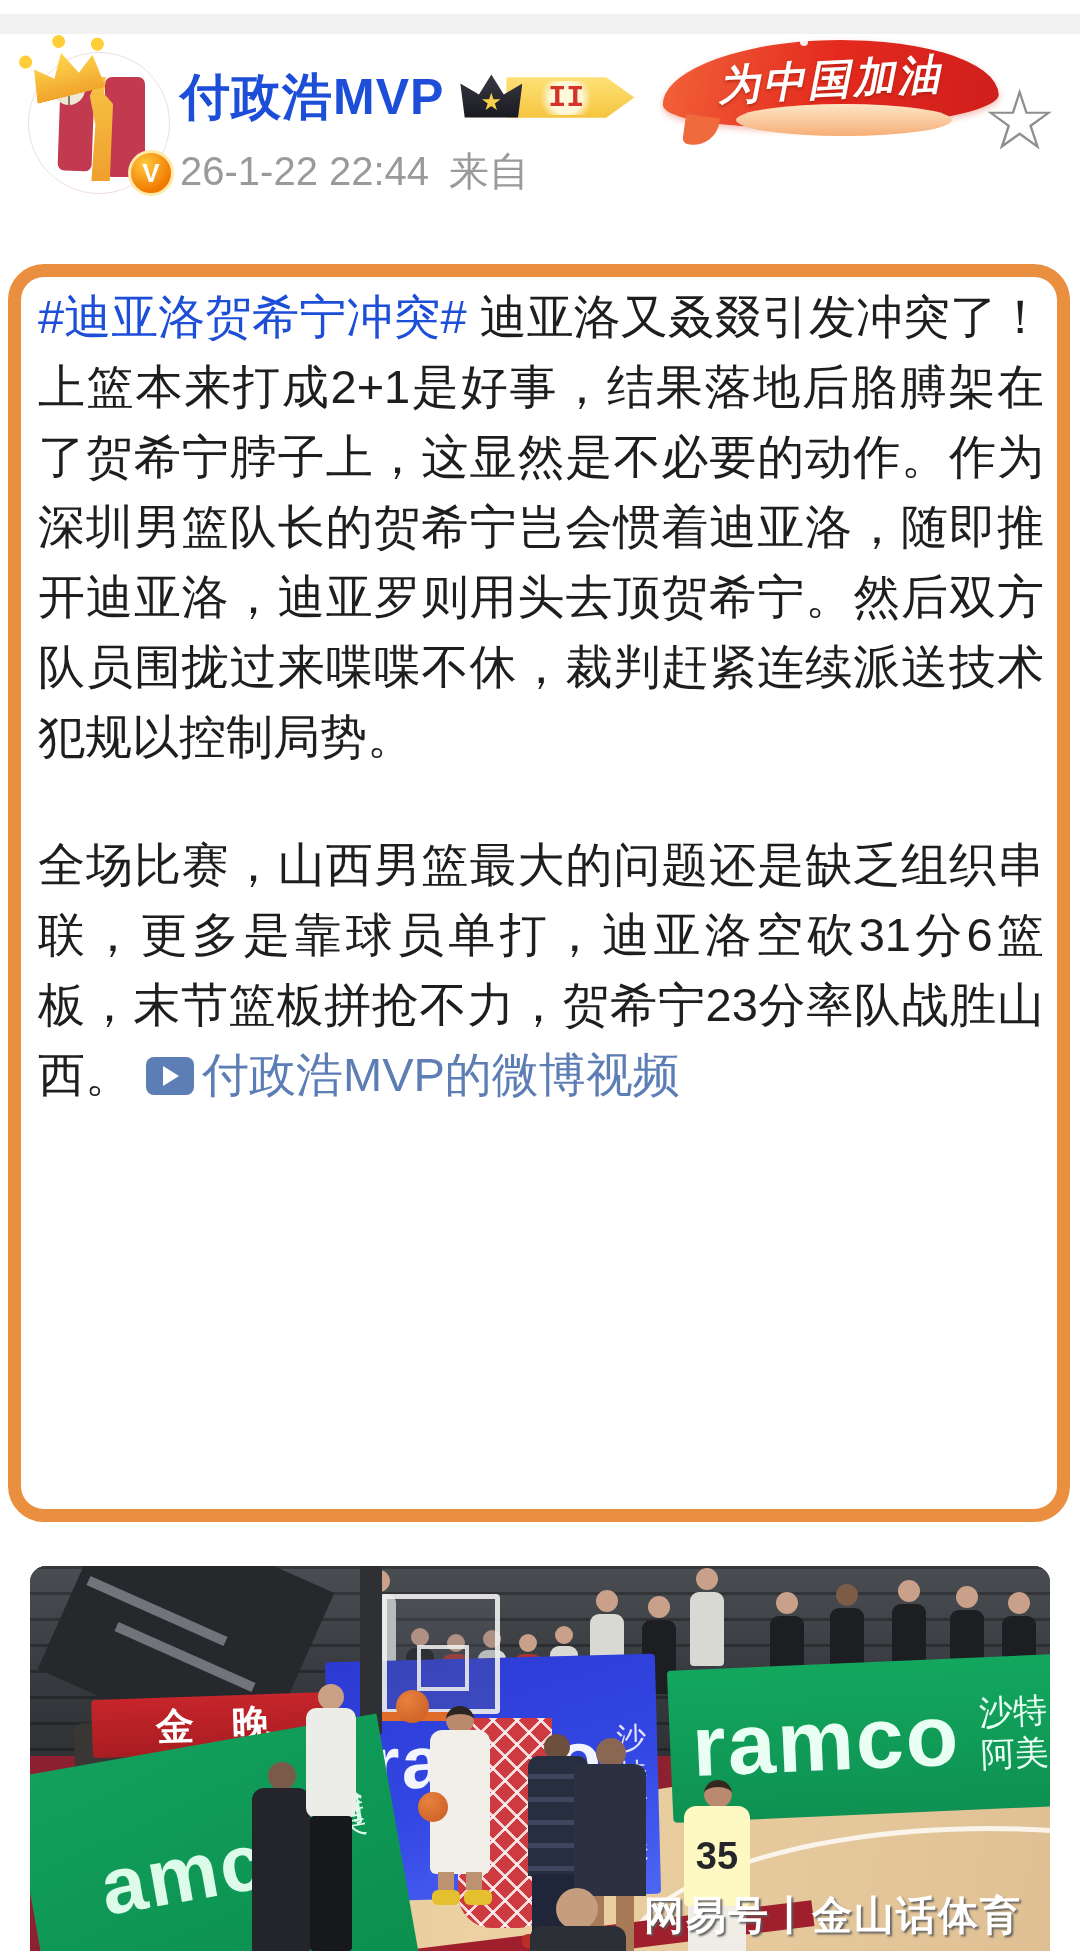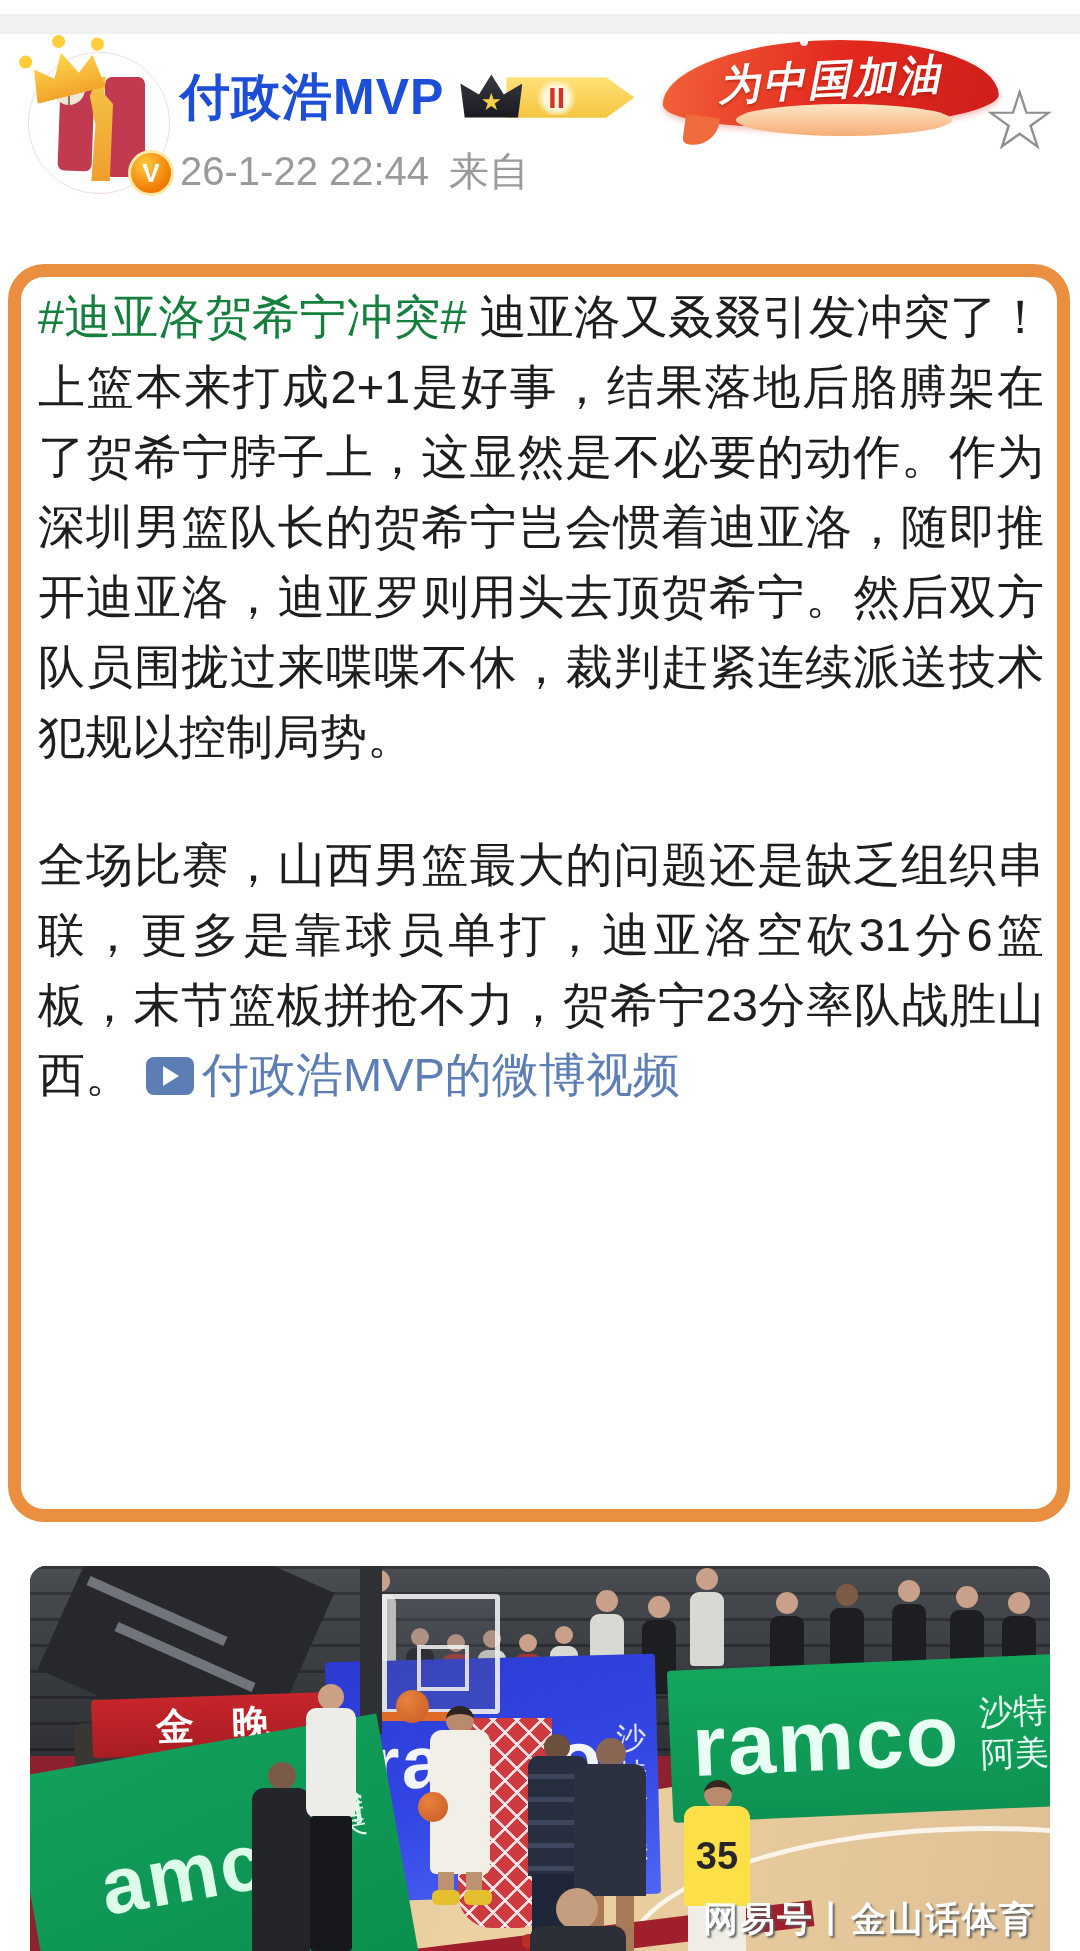--- a/index.html
+++ b/index.html
@@ -22,40 +22,40 @@
   .av-crown .cd{position:absolute;width:13px;height:13px;border-radius:50%;background:#ffce39;}
   .av-crown .d1{left:2px;top:10px;} .av-crown .d2{left:39px;top:-2px;} .av-crown .d3{left:76px;top:10px;}
   .v-badge{position:absolute;right:-4px;bottom:-2px;width:46px;height:46px;border-radius:50%;background:radial-gradient(circle at 35% 28%,#ffc93d,#f07a02 70%);border:3px solid #ffe9a8;box-sizing:border-box;color:#fff;font-weight:bold;font-size:26px;display:flex;align-items:center;justify-content:center;z-index:4;}
 
   .header-line1{position:absolute;left:180px;top:64px;display:flex;align-items:center;gap:16px;}
   .username{font-size:50px;font-weight:700;color:#1d4ed8;letter-spacing:1px;}
   .vip{display:flex;align-items:center;}
   .vip-crown{position:relative;width:62px;height:50px;background:linear-gradient(#3b3b46,#15151c);clip-path:polygon(7% 90%,0 22%,30% 44%,50% 4%,70% 44%,100% 22%,93% 90%);display:flex;align-items:center;justify-content:center;z-index:2;margin-right:-16px;filter:drop-shadow(0 1px 1px #9a7a1c);}
   .vip-crown .star{color:#f6cf4b;font-size:24px;margin-top:8px;}
   .vip-ribbon{height:46px;min-width:128px;background:linear-gradient(#ffe37b,#f4c23a);clip-path:polygon(0 6%,78% 6%,100% 50%,78% 94%,0 94%);display:flex;align-items:center;padding-left:30px;box-sizing:border-box;}
-  .vip-level{font-family:Liberation Sans, sans-serif;font-weight:700;font-size:30px;color:#d5332a;background:radial-gradient(circle,#fff8da 0 45%,rgba(255,255,255,0) 75%);padding:0 12px;text-align:right;}
+  .vip-level{font-family:Liberation Mono, monospace;font-weight:700;font-size:30px;color:#d5332a;background:radial-gradient(circle,#fff8da 0 45%,rgba(255,255,255,0) 75%);padding:0 12px;text-align:right;}
   .header-line2{position:absolute;left:180px;top:144px;font-size:40px;color:#9a9a9a;display:flex;gap:20px;align-items:baseline;}
   .src-link{color:#5d7eb5;}
   .header-line3{position:absolute;left:180px;top:200px;font-size:40px;color:#9a9a9a;}
 
   .campaign{position:absolute;left:650px;top:38px;width:360px;height:104px;}
   .campaign-blob{position:absolute;left:12px;top:2px;width:336px;height:88px;background:linear-gradient(105deg,#f2643a,#e42a1e 50%,#cf1e1c);border-radius:46% 54% 40% 60%/64% 72% 28% 36%;transform:rotate(-3deg);box-shadow:0 3px 6px rgba(220,70,40,.35);}
   .campaign-tail{position:absolute;left:34px;top:78px;width:34px;height:30px;background:#ef6a3c;border-radius:0 0 26px 6px;transform:rotate(8deg);}
   .campaign-stadium{position:absolute;left:86px;top:66px;width:216px;height:32px;border-radius:50%;background:linear-gradient(#fde6c6,#f6ae77);}
   .campaign-text{position:absolute;left:0;top:14px;width:100%;text-align:center;color:#fff;font-weight:800;font-style:italic;font-size:42px;letter-spacing:3px;transform:rotate(-3deg);text-shadow:0 2px 3px rgba(150,25,10,.55);}
   .spark{position:absolute;width:8px;height:8px;border-radius:50%;background:#fff;opacity:.9;}
   .sp1{left:150px;top:0px;} .sp2{left:330px;top:10px;}
 
   .fav-star{position:absolute;left:982px;top:78px;font-size:84px;color:#8f8f8f;line-height:1;}
 
   
   .post-text{position:absolute;left:38px;top:282px;width:1006px;font-size:47px;line-height:70px;color:#1e1e1e;z-index:2;text-align:justify;}
   .post-text p{margin:0 0 58px 0;}
   .post-text p:last-child{margin:0;}
-  .hashtag{color:#15803d;}
+  .hashtag{color:#1d4ed8;}
   .video-link{color:#5d7eb5;}
   .vicon{display:inline-block;width:48px;height:38px;background:#5d7eb5;border-radius:8px;position:relative;vertical-align:-4px;margin:0 8px 0 14px;}
   .vicon::after{content:"";position:absolute;left:17px;top:9px;border-left:16px solid #fff;border-top:10px solid transparent;border-bottom:10px solid transparent;}
 
   .highlight-box{position:absolute;left:8px;top:264px;width:1062px;height:1258px;border:13px solid #ea8f40;border-radius:36px;box-sizing:border-box;background:transparent;z-index:6;pointer-events:none;}
 
   
   .photo{position:absolute;left:30px;top:1566px;width:1020px;height:385px;border-radius:16px 16px 0 0;overflow:hidden;background:#3f4246;z-index:3;}
   .ph-stands{position:absolute;left:0;top:0;width:100%;height:205px;background:linear-gradient(180deg,#4a4d52,#35383c 60%,#2e3034);z-index:1;}
   .ph-stands::before{content:"";position:absolute;inset:0;background:repeating-linear-gradient(180deg,rgba(0,0,0,.28) 0 3px,transparent 3px 26px);}
@@ -95,21 +95,21 @@
   .rim{position:absolute;left:352px;top:146px;width:72px;height:9px;background:#e06a28;z-index:5;}
   .bball{position:absolute;left:366px;top:124px;width:33px;height:33px;border-radius:50%;background:radial-gradient(circle at 35% 30%,#e8823e,#c65a22);z-index:5;}
   .netcol{position:absolute;left:428px;top:152px;width:94px;height:210px;background:#cd3a40;border-radius:0 0 34px 34px;overflow:hidden;z-index:4;}
   .netcol::before{content:"";position:absolute;inset:0;background:repeating-linear-gradient(45deg,rgba(255,255,255,.8) 0 3px,transparent 3px 17px);}
   .netcol::after{content:"";position:absolute;inset:0;background:repeating-linear-gradient(-45deg,rgba(255,255,255,.8) 0 3px,transparent 3px 17px);}
 
   .pl{position:absolute;z-index:5;}
   .pl .part{position:absolute;}
   .num{display:flex;align-items:center;justify-content:center;font-weight:700;color:#26262a;}
 
-  .watermark{position:absolute;right:14px;bottom:8px;z-index:7;color:#fff;font-size:35px;font-weight:700;letter-spacing:2px;text-shadow:2px 2px 2px rgba(90,90,90,.9);margin-left:41px;}
+  .watermark{position:absolute;right:28px;bottom:8px;z-index:7;color:#fff;font-size:40px;font-weight:700;letter-spacing:2px;text-shadow:2px 2px 2px rgba(90,90,90,.9);margin-left:41px;}
 </style>
 </head>
 <body>
 
 <div class="page">
   <div class="top-band"></div>
 
   <div class="avatar">
     <div class="avatar-circle">
       <div class="slab s1"></div>
@@ -276,21 +276,21 @@
       <div class="part" style="left:4px;top:26px;width:72px;height:132px;background:#2b3140;border-radius:12px 12px 0 0;"></div>
       <div class="part" style="left:16px;top:158px;width:18px;height:55px;background:#a87a58;"></div>
       <div class="part" style="left:46px;top:158px;width:18px;height:55px;background:#a87a58;"></div>
     </div>
     <div class="pl" style="left:508px;top:322px;width:84px;height:63px;z-index:6;">
       <div class="part" style="left:18px;top:0;width:42px;height:42px;border-radius:50%;background:#c59d7f;"></div>
       <div class="part" style="left:-8px;top:38px;width:96px;height:25px;background:#2d2f36;border-radius:12px 12px 0 0;"></div>
     </div>
     <div class="pl" style="left:648px;top:214px;width:80px;height:171px;">
       <div class="part" style="left:26px;top:0;width:28px;height:28px;border-radius:50%;background:#b98a6e;border-top:7px solid #33281f;box-sizing:border-box;"></div>
-      <div class="part num" style="left:6px;top:26px;width:66px;height:100px;background:#fde047;border-radius:12px 12px 4px 4px;font-size:38px;">35</div>
+      <div class="part num" style="left:6px;top:26px;width:66px;height:100px;background:#fef9c3;border-radius:12px 12px 4px 4px;font-size:38px;">35</div>
       <div class="part" style="left:10px;top:126px;width:58px;height:45px;background:#efede6;"></div>
     </div>
 
     <div class="bd-left">
       <span class="big">amco</span>
       <span class="cnv">沙特阿美</span>
     </div>
 
     <div class="watermark">网易号丨金山话体育</div>
   </div>

